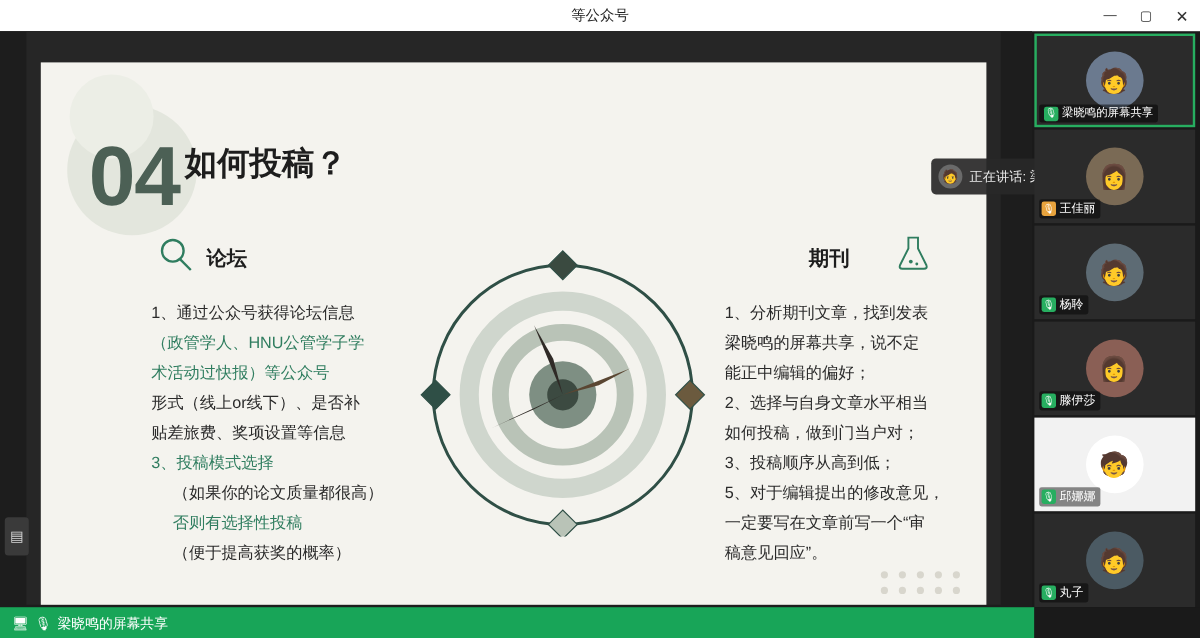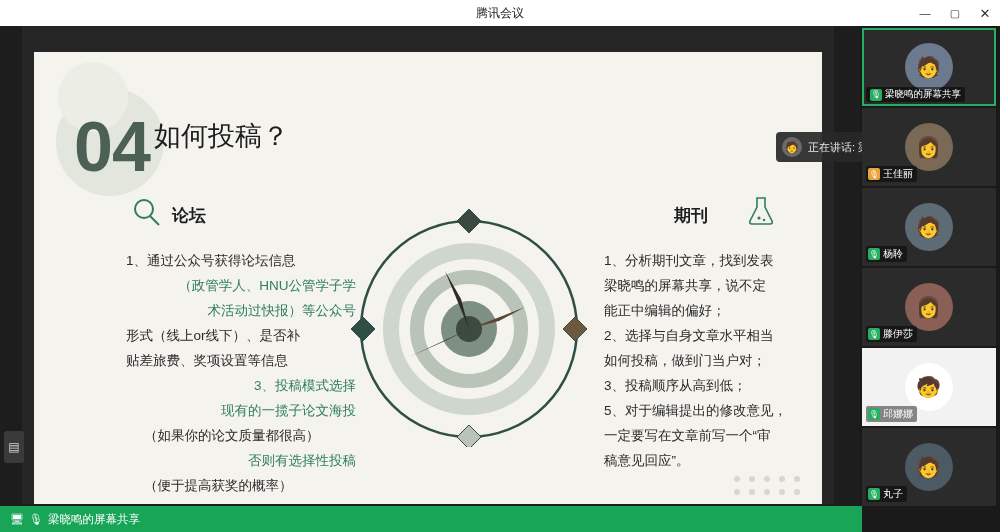--- a/index.html
+++ b/index.html
@@ -68,21 +68,21 @@
     border-radius: 50%;
     background: #eceee6;
   }
   .num04 {
     position: absolute; left: 40px; top: 55px;
     font-size: 70px; font-weight: bold; color: #4c6055;
     letter-spacing: -1px;
   }
   .slide-title {
     position: absolute; left: 120px; top: 66px;
-    font-size: 27px; font-weight: normal; color: #1d1d1d;
+    font-size: 27px; font-weight: bold; color: #1d1d1d;
   }
   .col-head {
     position: absolute;
     font-size: 17px; font-weight: bold; color: #1d1d1d;
   }
   .col-head.left { left: 138px; top: 152px; }
   .col-head.right { left: 640px; top: 152px; }
   .icon-mag {
     position: absolute; left: 98px; top: 145px;
     width: 30px; height: 30px;
@@ -90,21 +90,21 @@
   .icon-flask {
     position: absolute; left: 710px; top: 142px;
     width: 34px; height: 34px;
   }
   .body-col {
     position: absolute;
     font-size: 13.5px; line-height: 25px; color: #2a2a2a;
   }
   .body-col.left { left: 92px; top: 196px; width: 230px; }
   .body-col.right { left: 570px; top: 196px; width: 215px; }
-  .g { color: #2f7d5f; text-align: right; }
+  .g { color: #2f7d5f; }
   .indent1 { padding-left: 18px; }
   
   .clock {
     position: absolute; left: 315px; top: 155px;
     width: 240px; height: 240px;
   }
   .dots {
     position: absolute; left: 700px; top: 424px;
     width: 68px; height: 24px;
   }
@@ -200,21 +200,21 @@
     position: absolute; left: 862px; bottom: 0;
     width: 138px; height: 26px; background: #1a1a1a;
   }
 </style>
 </head>
 <body>
 
 <div class="app">
 
   <div class="titlebar">
-    <div class="title">腾讯会议</div>
+    <div class="title">等公众号</div>
     <div class="winbtns">
       <div class="winbtn">—</div>
       <div class="winbtn">▢</div>
       <div class="winbtn close">✕</div>
     </div>
   </div>
 
   <div class="stage">
     <div class="slide">
       <div class="slide-inner">
@@ -256,21 +256,20 @@
           <circle cx="120" cy="122" r="108" fill="none" stroke="#2f4f46" stroke-width="0"></circle>
         </svg>
 
         <div class="body-col left">
           <div>1、通过公众号获得论坛信息</div>
           <div class="g">（政管学人、HNU公管学子学</div>
           <div class="g">术活动过快报）等公众号</div>
           <div>形式（线上or线下）、是否补</div>
           <div>贴差旅费、奖项设置等信息</div>
           <div class="g">3、投稿模式选择</div>
-          <div class="indent1 g">现有的一揽子论文海投</div>
           <div class="indent1">（如果你的论文质量都很高）</div>
           <div class="indent1 g">否则有选择性投稿</div>
           <div class="indent1">（便于提高获奖的概率）</div>
         </div>
 
         <div class="body-col right">
           <div>1、分析期刊文章，找到发表</div>
           <div>梁晓鸣的屏幕共享，说不定</div>
           <div>能正中编辑的偏好；</div>
           <div>2、选择与自身文章水平相当</div>

